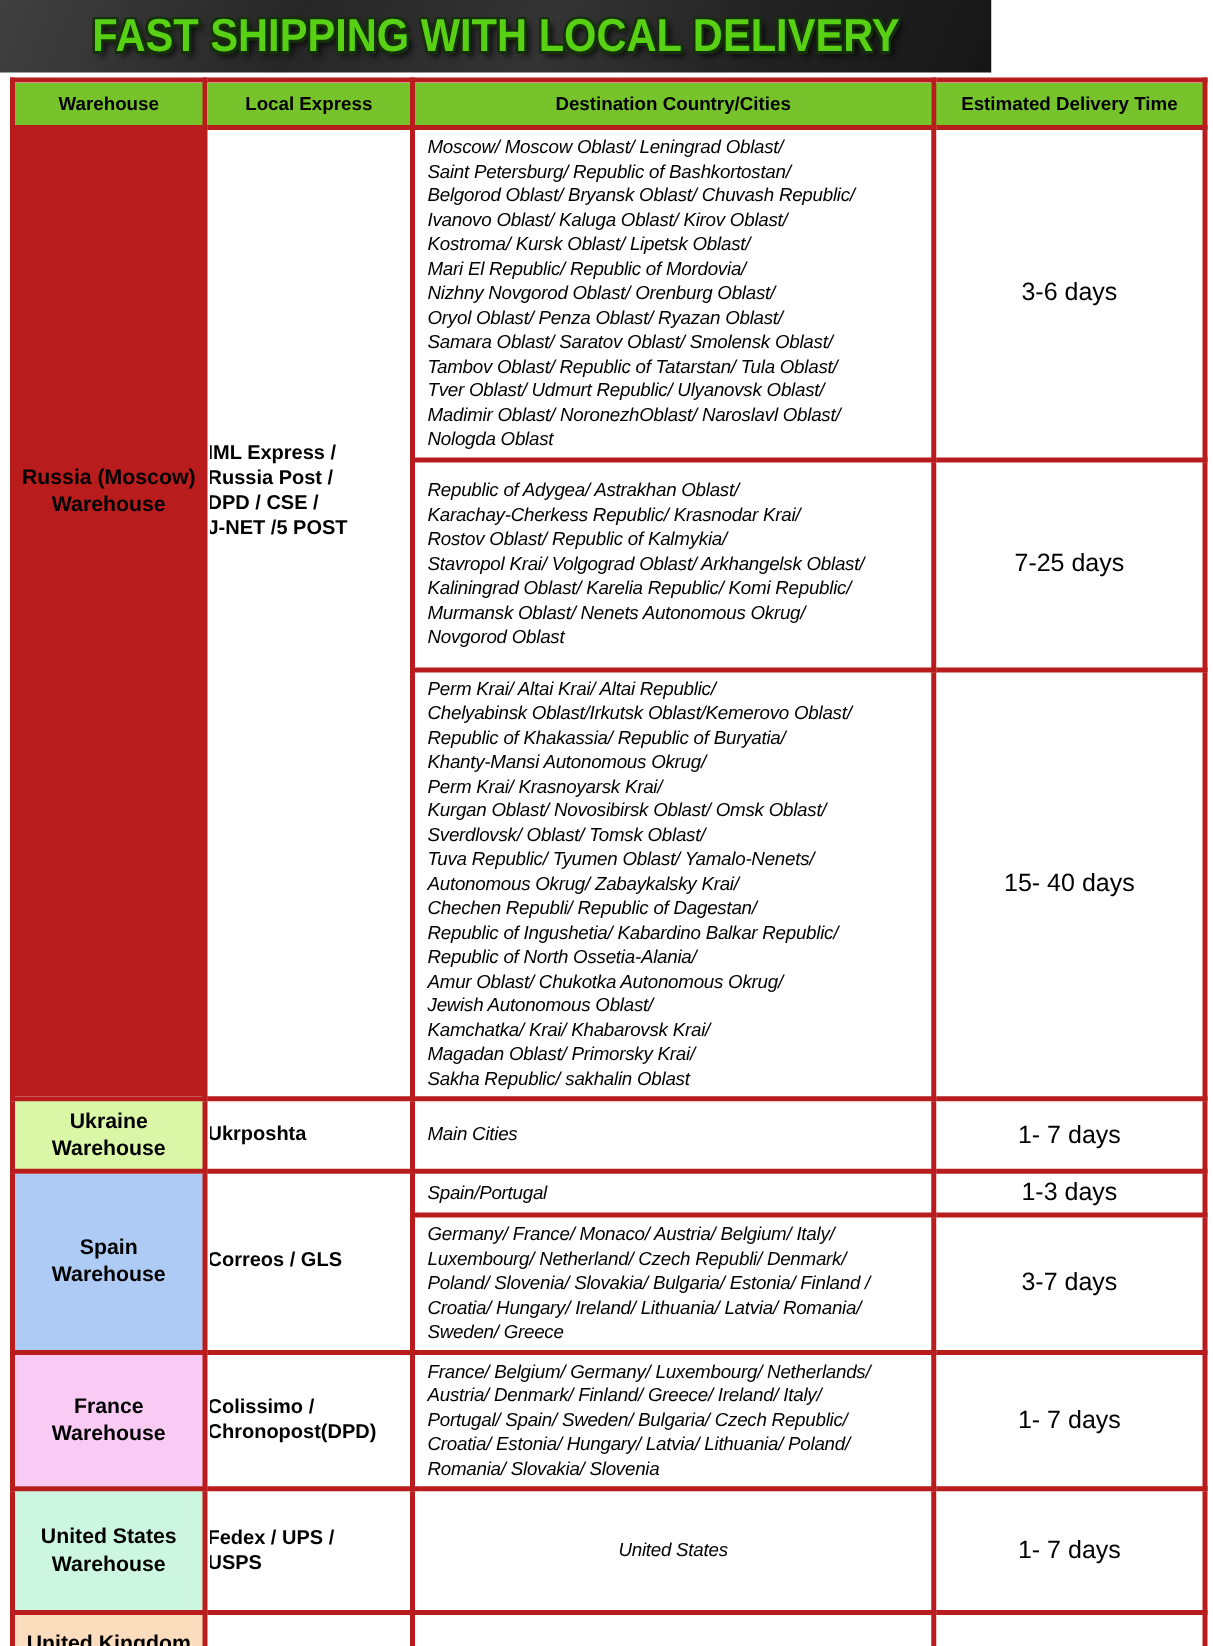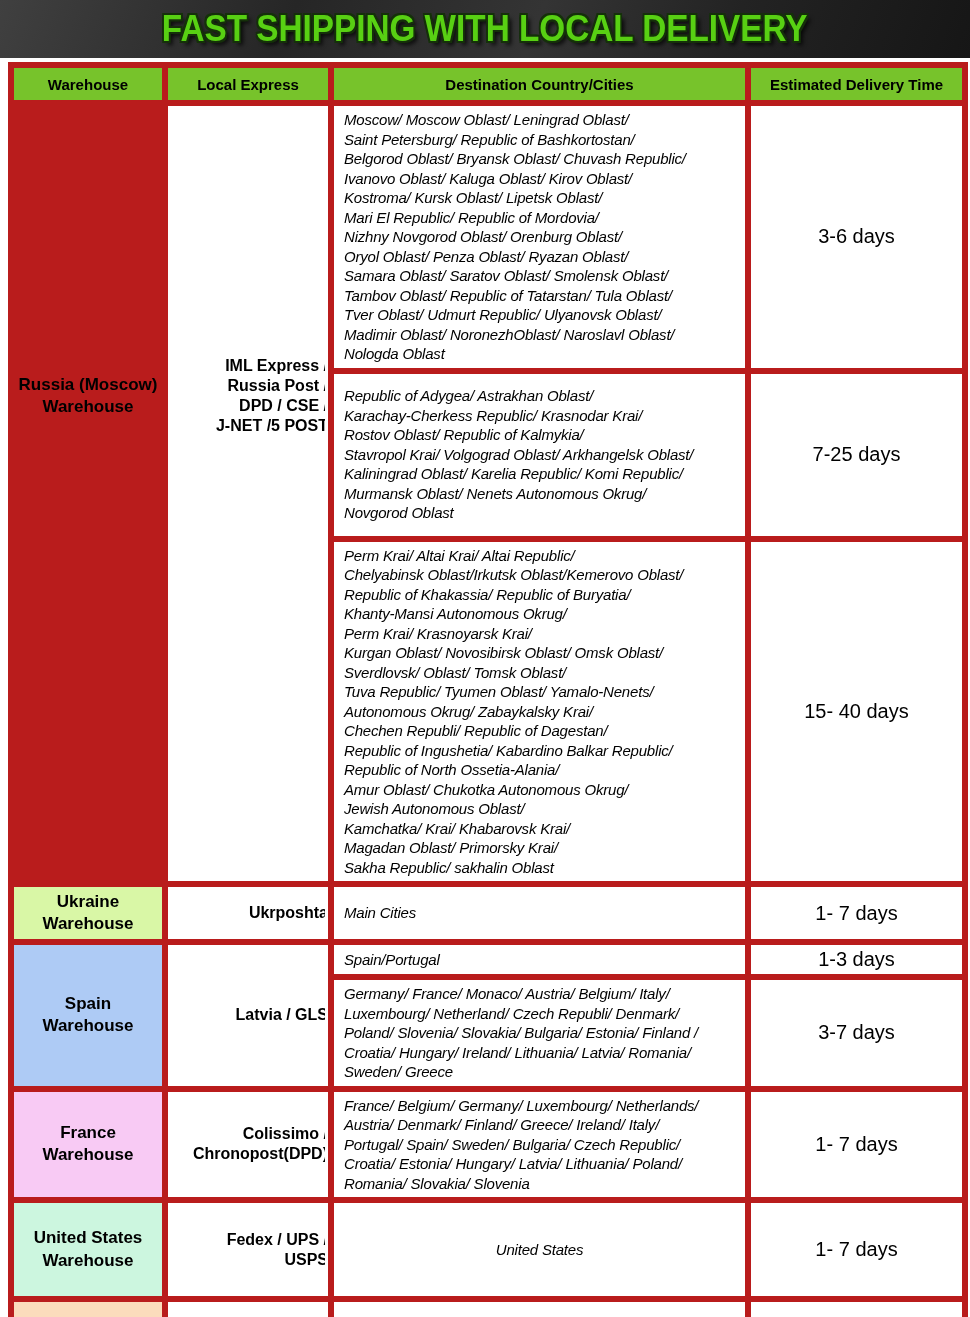--- a/index.html
+++ b/index.html
@@ -3,50 +3,50 @@
 <meta charset="utf-8">
 <style>
   * { margin:0; padding:0; box-sizing:border-box; }
   html,body { background:#ffffff; }
   body {
     width:970px; height:1317px;
     font-family:"Liberation Sans","DejaVu Sans",sans-serif;
     color:#000;
   }
   .banner {
-    width:970px; height:58px;
+    width:793px; height:58px;
     background:linear-gradient(112deg,#404040 0%,#262626 30%,#343434 55%,#232323 75%,#161616 100%);
     display:flex; align-items:center; justify-content:center;
     overflow:hidden;
   }
   .banner-title {
     font-size:37px; font-weight:bold; white-space:nowrap;
     color:#58d013; transform:scaleX(0.9);
     text-shadow:
       -2px -2px 0 #15300a, 2px -2px 0 #15300a, -2px 2px 0 #15300a, 2px 2px 0 #15300a,
       -2px 0 0 #15300a, 2px 0 0 #15300a, 0 -2px 0 #15300a, 0 2px 0 #15300a,
       4px 4px 5px rgba(0,0,0,0.85);
   }
   table.ship {
     border-collapse:collapse; table-layout:fixed;
     width:954px; margin:4px 8px 0 8px;
     border:3px solid #000;
   }
-  .ship th, .ship td { border:6px solid #b91c1c; overflow:hidden; vertical-align:middle; }
+  .ship th, .ship td { border:4px solid #b91c1c; overflow:hidden; vertical-align:middle; }
   .ship th {
     background:#77c32b; height:38px;
     font-size:15px; font-weight:bold; text-align:center;
   }
   td.wh {
     font-weight:bold; font-size:17px; line-height:1.3;
     text-align:center; white-space:pre-line;
   }
   td.ex {
     background:#fff; font-weight:bold; font-size:16px; line-height:1.25;
-    text-align:right; white-space:pre-line;border-radius:19px;
+    text-align:left; white-space:pre-line;border-radius:19px;
   }
   td.dest {
     background:#fff; font-size:15px; line-height:19.5px; letter-spacing:-0.2px;
     white-space:pre-line; padding:4px 6px 4px 10px; text-align:left;font-style:italic;
   }
   td.dest.center { text-align:center; padding-left:6px; }
   td.time {
     background:#fff; font-size:20px; text-align:center; white-space:nowrap;
   }
   td.pad-up { padding-bottom:195px; }
@@ -135,21 +135,21 @@
       <td class="wh" style="background-color: rgb(217, 247, 166);">Ukraine
 Warehouse</td>
       <td class="ex">Ukrposhta</td>
       <td class="dest">Main Cities</td>
       <td class="time">1- 7 days</td>
     </tr>
 
     <tr class="h35">
       <td class="wh" rowspan="2" style="background-color: rgb(174, 203, 245);">Spain
 Warehouse</td>
-      <td class="ex" rowspan="2">Latvia / GLS</td>
+      <td class="ex" rowspan="2">Correos / GLS</td>
       <td class="dest">Spain/Portugal</td>
       <td class="time">1-3 days</td>
     </tr>
     <tr class="h105">
       <td class="dest">Germany/ France/ Monaco/ Austria/ Belgium/ Italy/
 Luxembourg/ Netherland/ Czech Republi/ Denmark/
 Poland/ Slovenia/ Slovakia/ Bulgaria/ Estonia/ Finland /
 Croatia/ Hungary/ Ireland/ Lithuania/ Latvia/ Romania/
 Sweden/ Greece</td>
       <td class="time">3-7 days</td>

